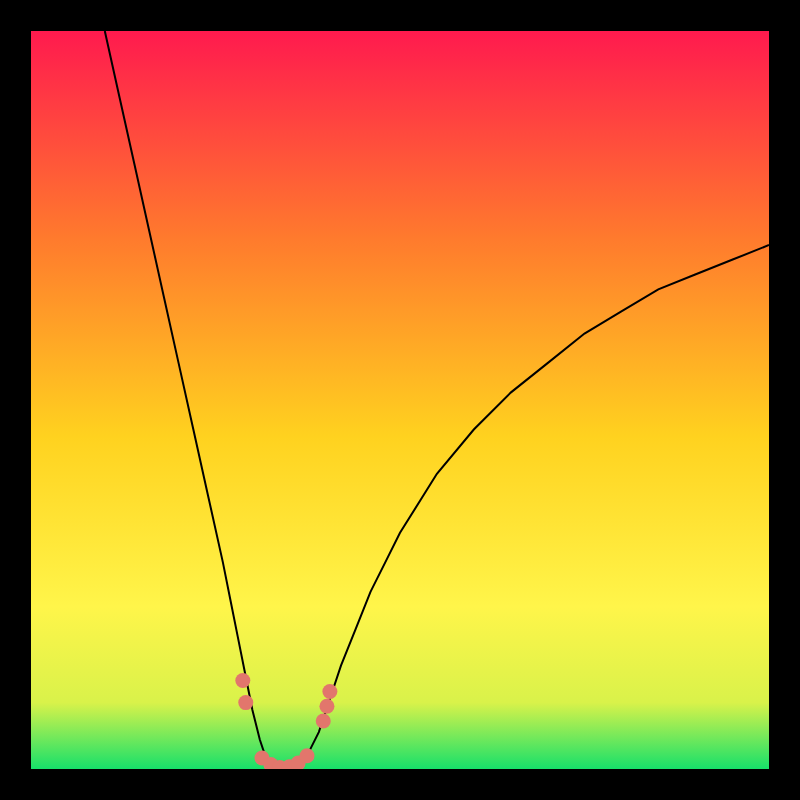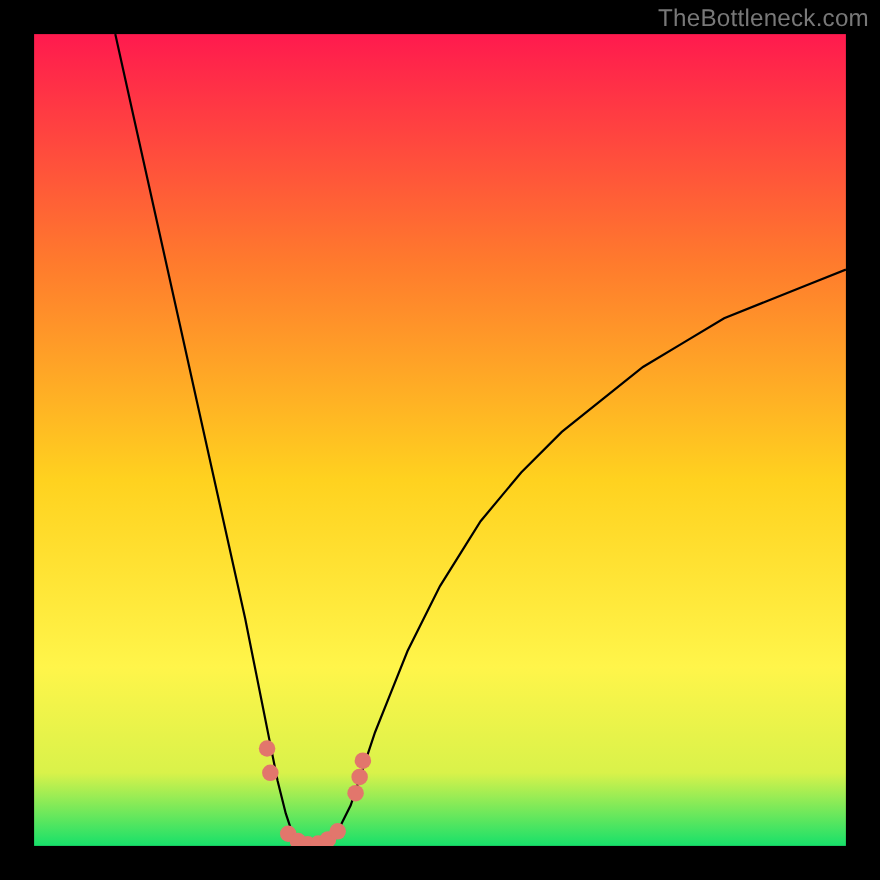--- a/index.html
+++ b/index.html
@@ -35,21 +35,20 @@
     width: 800px;
     height: 800px;
     display: block;
   }
 </style>
 </head>
 <body>
 
 <div class="stage">
 
-  <div class="attribution">TheBottleneck.com</div>
 
   <svg class="plot" viewBox="0 0 800 800">
     <defs>
       <linearGradient id="bg-grad" x1="0" y1="0" x2="0" y2="1">
         <stop id="g0" offset="0%" stop-color="#ff1a4e"></stop>
         <stop id="g1" offset="28%" stop-color="#ff7a2d"></stop>
         <stop id="g2" offset="55%" stop-color="#ffd21f"></stop>
         <stop id="g3" offset="78%" stop-color="#fff54a"></stop>
         <stop id="g4" offset="91%" stop-color="#d9f24a"></stop>
         <stop id="g5" offset="100%" stop-color="#17e06a"></stop>

